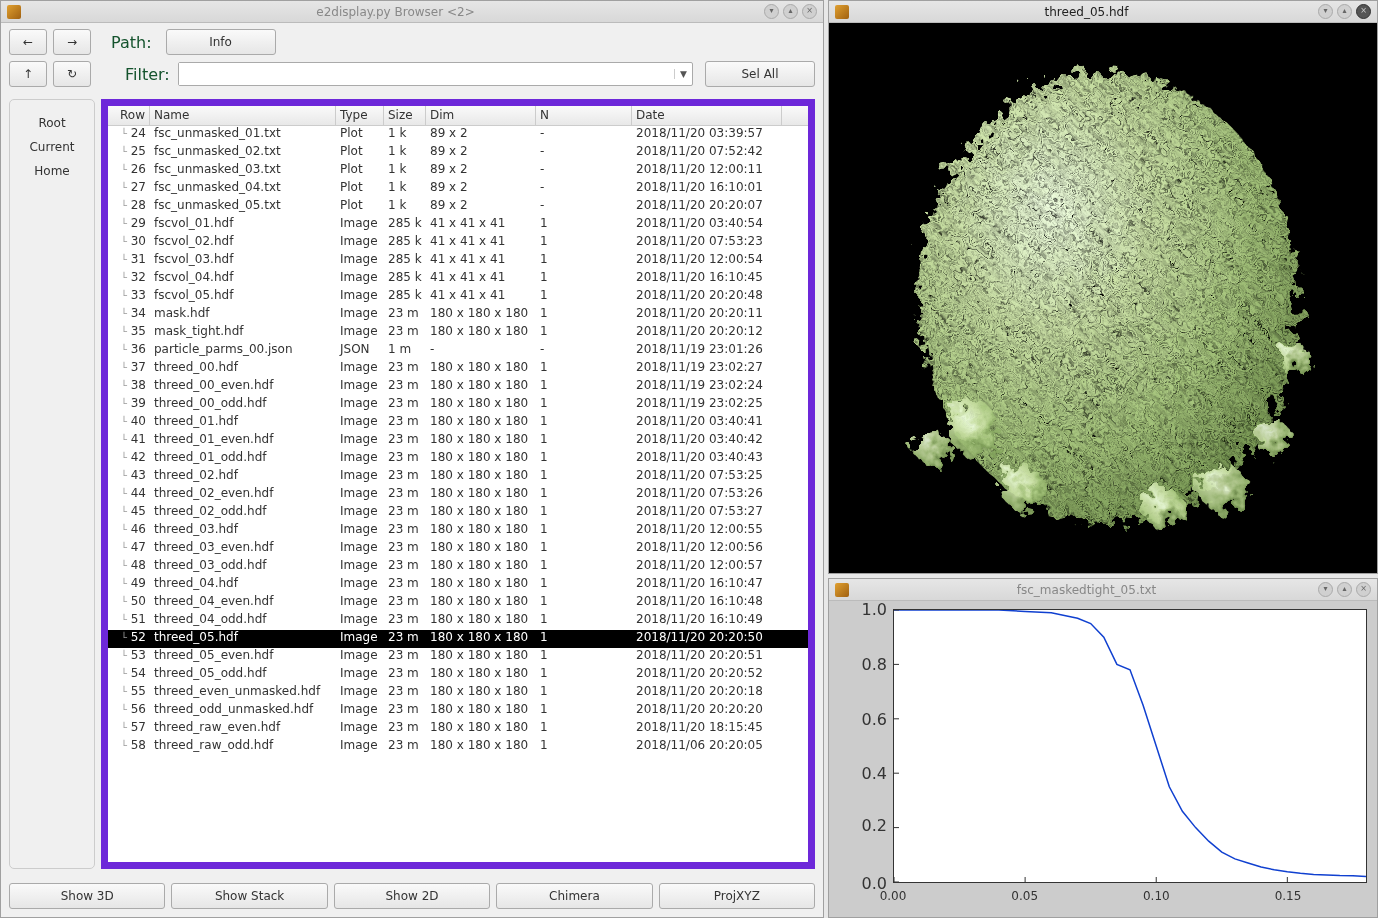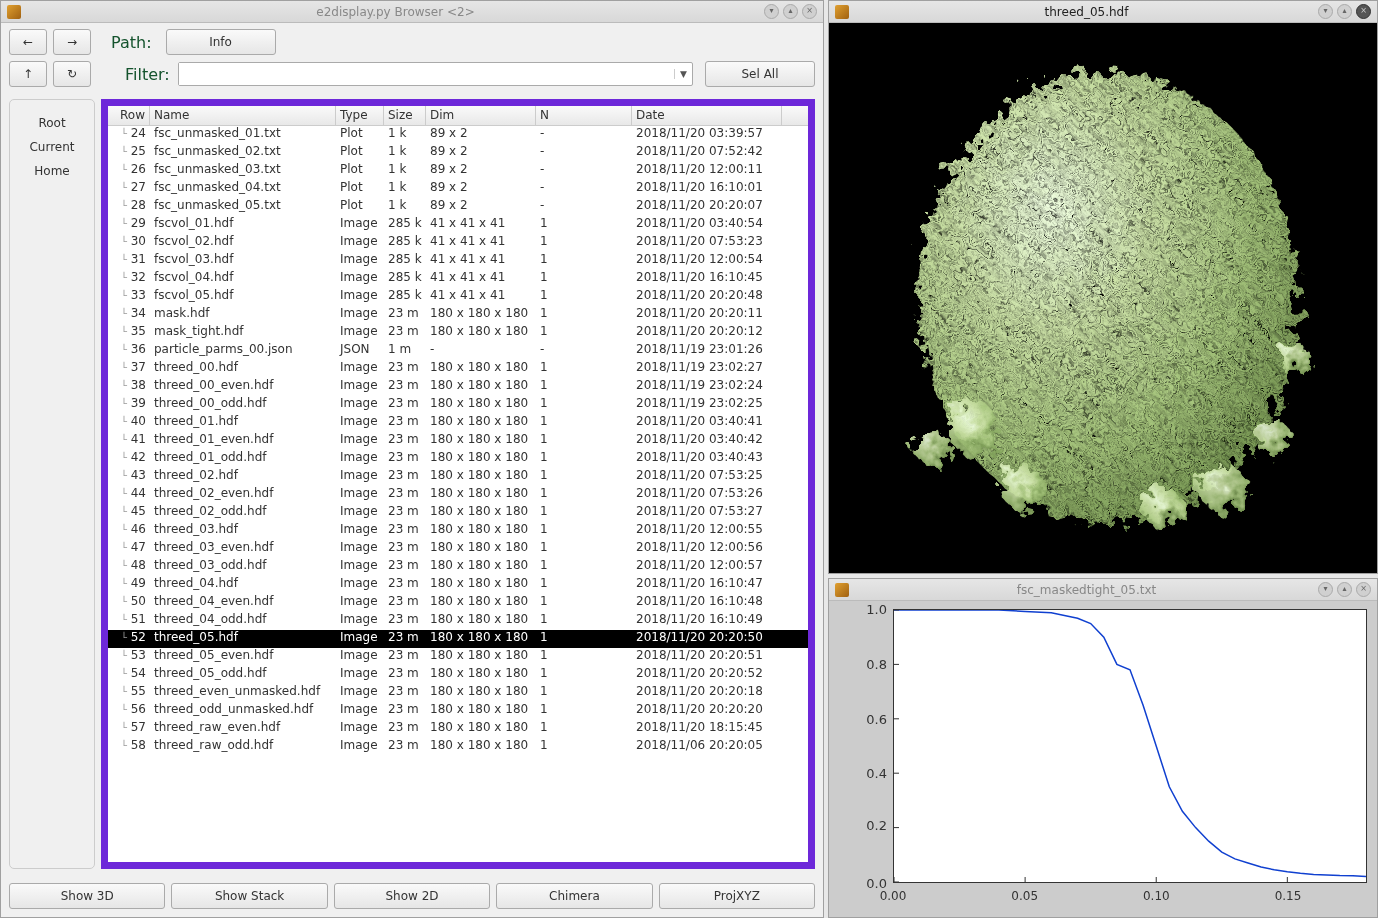--- a/index.html
+++ b/index.html
@@ -42,21 +42,21 @@
 .c-date{width:150px}
 .branch{display:inline-block;width:14px;color:#999;font-size:10px;text-align:center}
 #botbtns{padding:8px;display:flex;flex-direction:column;gap:6px}
 .btnrow{display:flex;gap:6px}
 .btnrow .btn{flex:1}
 #volwin{left:828px;top:0;width:550px;height:574px}
 #volwin .vcontent{flex:1;background:#000;position:relative;overflow:hidden}
 #fscwin{left:828px;top:578px;width:550px;height:340px}
 #fscwin .pcontent{flex:1;background:#ccc;padding:10px 8px 6px 4px;position:relative}
 #plot{background:#fff;position:absolute;left:64px;top:8px;right:10px;bottom:34px;border:1px solid #333}
-.ytick{position:absolute;left:18px;width:40px;text-align:right;font-size:13px;color:#333;transform:translateY(-50%)}
+.ytick{position:absolute;left:18px;width:40px;text-align:right;font-size:16px;color:#333;transform:translateY(-50%)}
 .xtick{position:absolute;bottom:14px;font-size:12px;color:#333;transform:translateX(-50%)}
 svg.blob{position:absolute;left:50%;top:50%;transform:translate(-50%,-50%)}
 </style>
 </head>
 <body>
 
 <div id="browser" class="window">
   <div class="titlebar">
     <div class="ticon"></div>
     <div class="ttext">e2display.py Browser &lt;2&gt;</div>

